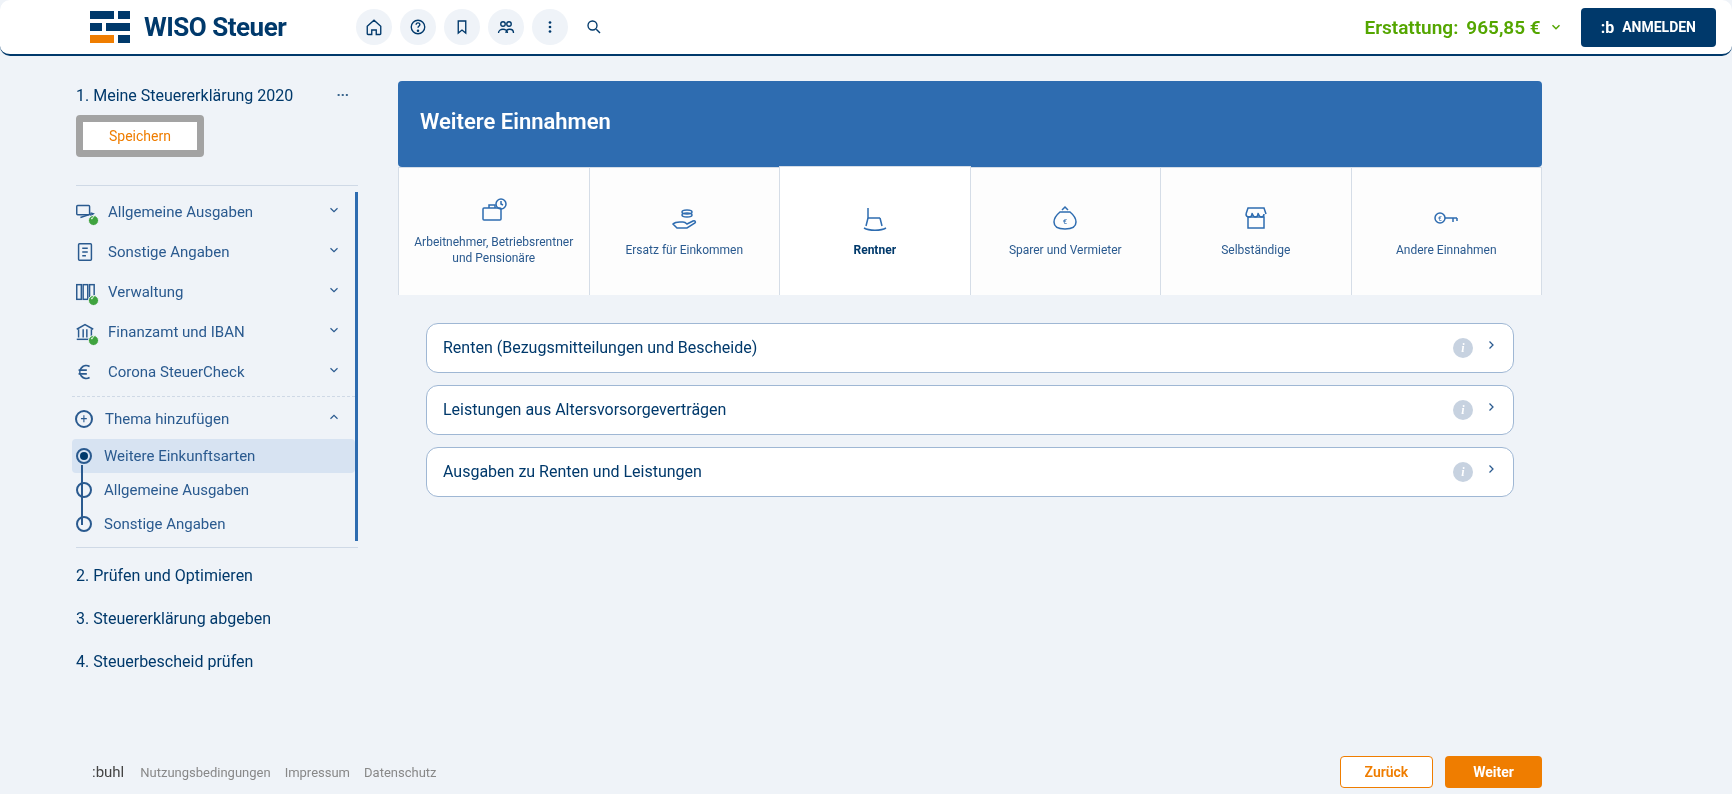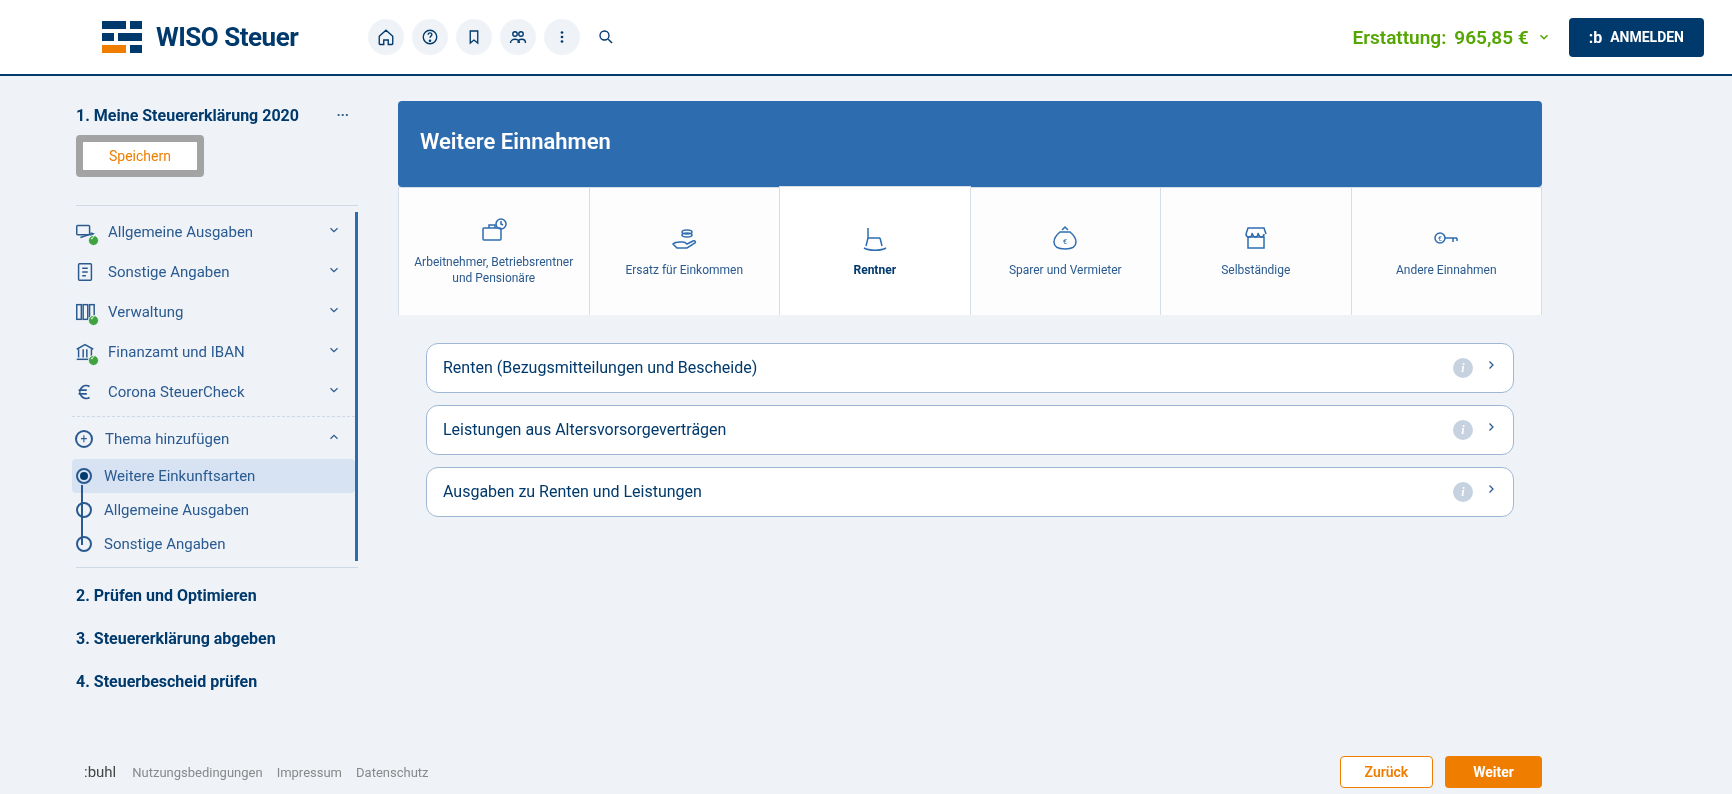--- a/index.html
+++ b/index.html
@@ -1,37 +1,37 @@
 <!DOCTYPE html>
 <html><head>
 <meta charset="utf-8">
 <style>
 * { margin:0; padding:0; box-sizing:border-box; font-family: -apple-system, BlinkMacSystemFont, "Segoe UI", Roboto, Arial, sans-serif; }
 body { background:#eff3f8; color:#00396b; font-size:14px; height:794px; width:1732px; overflow:hidden; position:relative; }
 
 
-.header { background:#fff; border-bottom:2px solid #00396b; height:76px; display:flex; align-items:center; padding:0 28px; }
+.header { background:#fff; border-bottom:2px solid #00396b; height:56px; display:flex; align-items:center; padding:0 16px;border-radius:10px; }
 .logo { display:flex; align-items:center; margin-left:70px; margin-right:70px; }
 .logo-icon { display:inline-block; width:48px; height:48px; margin-right:10px; }
 .logo-text { font-size:26px; font-weight:700; color:#00396b; letter-spacing:-0.5px; }
 .toolbar { display:flex; gap:8px; }
 .tool-btn { width:36px; height:36px; border-radius:50%; background:#eff3f8; display:flex; align-items:center; justify-content:center; color:#00396b; cursor:pointer; }
 .tool-btn svg { width:18px; height:18px; }
 .header-right { margin-left:auto; display:flex; align-items:center; gap:18px; }
 .refund { color:#54a600; font-size:19px; font-weight:600; display:flex; align-items:center; gap:8px; }
 .refund .chev { color:#54a600; }
 .login-btn { background:#00396b; color:#fff; border:none; border-radius:4px; padding:10px 20px; font-weight:700; font-size:14px; display:flex; align-items:center; gap:8px; cursor:pointer; }
 .login-btn .logo-mini { font-weight:bold; font-size:16px; }
 
 
 .container { display:flex; height:calc(100% - 76px - 44px); }
 
 
 .sidebar { width:398px; background:#eff3f8; padding:20px 40px 0 76px; overflow-y:auto; }
-.section-title { font-size:16px; color:#00396b; font-weight:700; margin:10px 0 10px; }
+.section-title { font-size:16px; color:#00396b; font-weight:400; margin:10px 0 10px; }
 .save-btn { border:7px solid #a3a3a3; color:#ef7d00; background:#fff; border-radius:4px; padding:6px 26px; font-size:14px; cursor:pointer; margin-bottom:22px; }
 .title-row { display:flex; align-items:center; justify-content:space-between; }
 .title-row .dots { cursor:pointer; padding:4px 8px; color:#00396b; font-weight:800; letter-spacing:1px; writing-mode:vertical-lr; font-size:12px; }
 .side-divider { border:none; border-top:1px solid #cfd9e6; margin:6px 0; }
 .sidebar-wrapper { position:relative; margin-left:-4px; border-right:3px solid #2e6cb0; }
 .nav-item { display:flex; align-items:center; padding:9px 6px 9px 2px; cursor:pointer; gap:12px; color:#2a5a8f; font-size:15px; }
 .nav-item .chev { margin-left:auto; margin-right:8px; }
 .icon-wrap { width:22px; height:22px; display:flex; align-items:center; justify-content:center; position:relative; }
 .icon-wrap svg { width:22px; height:22px; }
 .badge-check { position:absolute; bottom:-3px; right:-3px; width:11px; height:11px; background:#3fa33f; border-radius:50%; border:1.5px solid #eff3f8; }
@@ -61,21 +61,21 @@
 .tab-icon svg { width:30px; height:28px; }
 
 .content-list { padding:28px 28px 10px; }
 .list-row { border:1px solid #9fb7d4; border-radius:12px; padding:14px 16px; margin-bottom:12px; display:flex; gap:12px; cursor:pointer; background:#fff; }
 .list-row .label { color:#00396b; font-size:16px; }
 .list-row .info { margin-left:auto; width:20px; height:20px; border-radius:50%; background:#c7d2e0; color:#fff; font-family:Georgia, serif; font-style:italic; font-weight:700; display:flex; align-items:center; justify-content:center; font-size:12px; }
 .list-row .arrow { color:#2a5a8f; }
 .list-row .arrow svg { width:12px; height:12px; }
 
 
-.footer { position:absolute; bottom:0; left:4px; right:0; height:44px; display:flex; align-items:center; padding:0 190px 0 80px; font-size:13px; }
+.footer { position:absolute; bottom:0; left:12px; right:0; height:44px; display:flex; align-items:center; padding:0 190px 0 80px; font-size:13px; }
 .footer .brand { font-weight:400; color:#444; font-size:15px; margin-right:16px; }
 .footer a { color:#888; text-decoration:none; margin-right:14px; }
 .footer-right { margin-left:auto; display:flex; gap:12px; }
 .btn-back { border:1px solid #ef7d00; color:#ef7d00; background:#fff; padding:7px 24px; border-radius:4px; font-weight:600; cursor:pointer; font-size:14px; }
 .btn-next { background:#ef7d00; color:#fff; border:none; padding:7px 28px; border-radius:4px; font-weight:700; cursor:pointer; font-size:14px; }
 </style>
 </head>
 <body>
 
 <div class="header">

